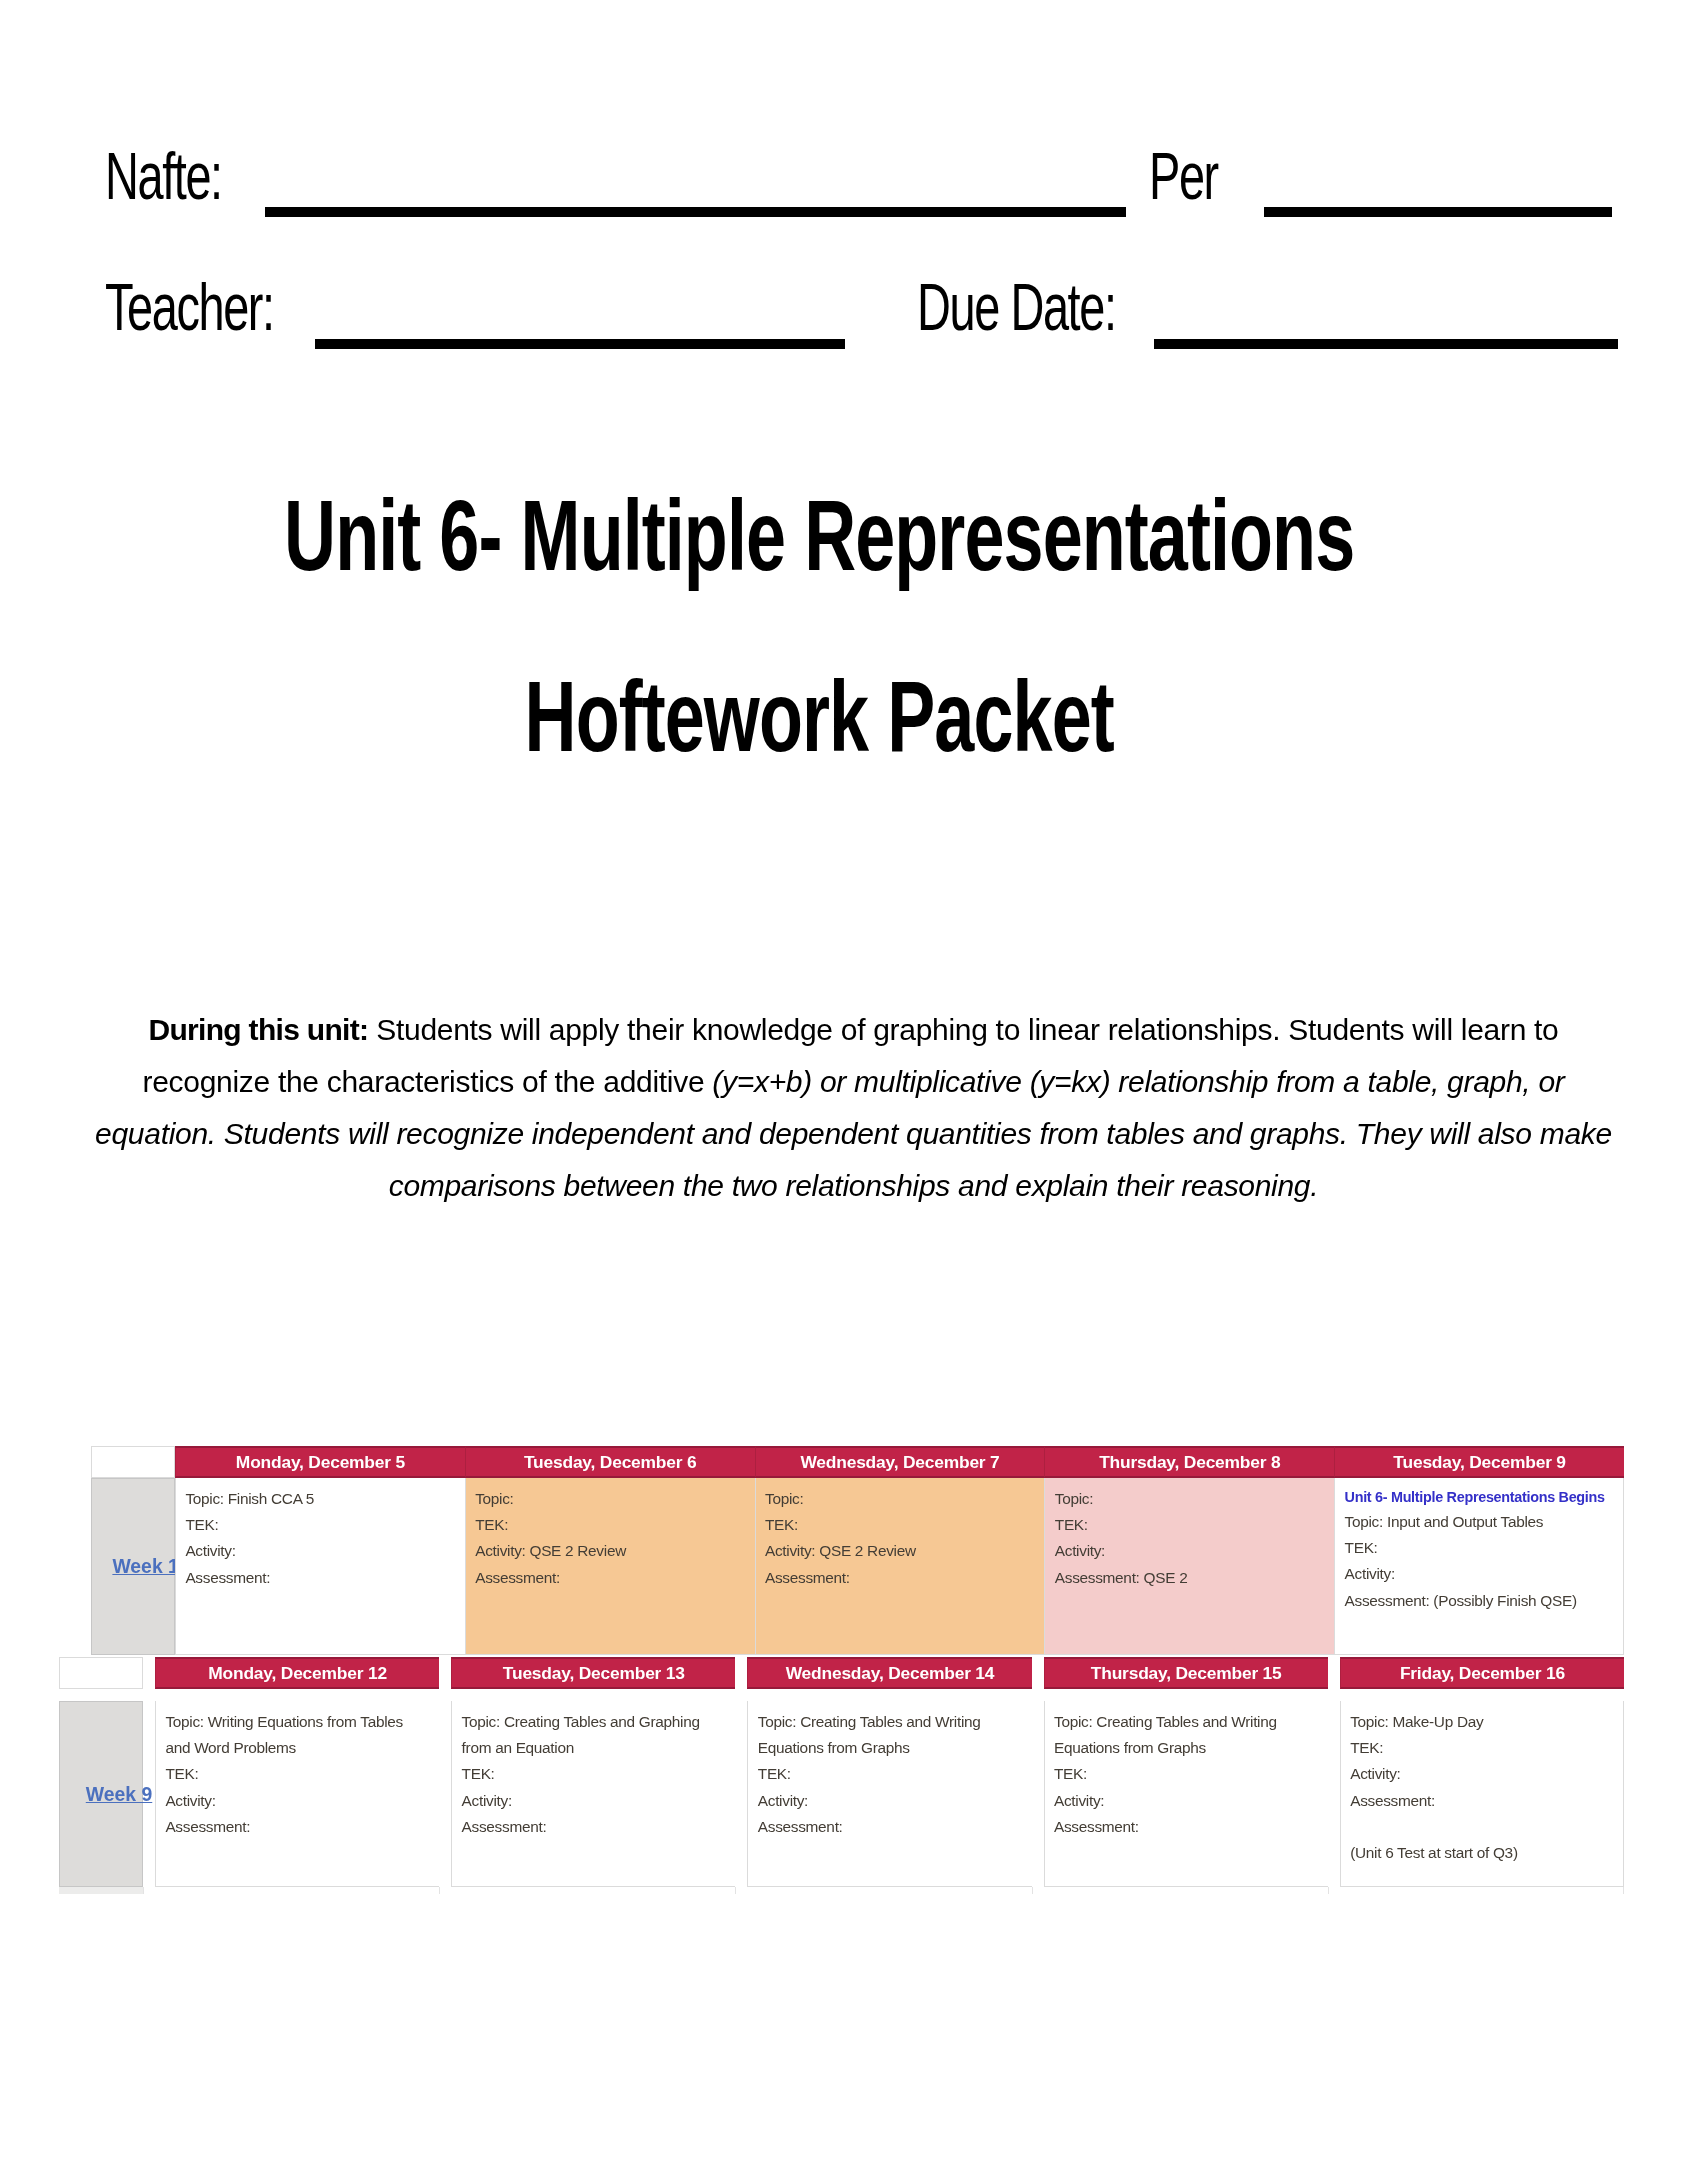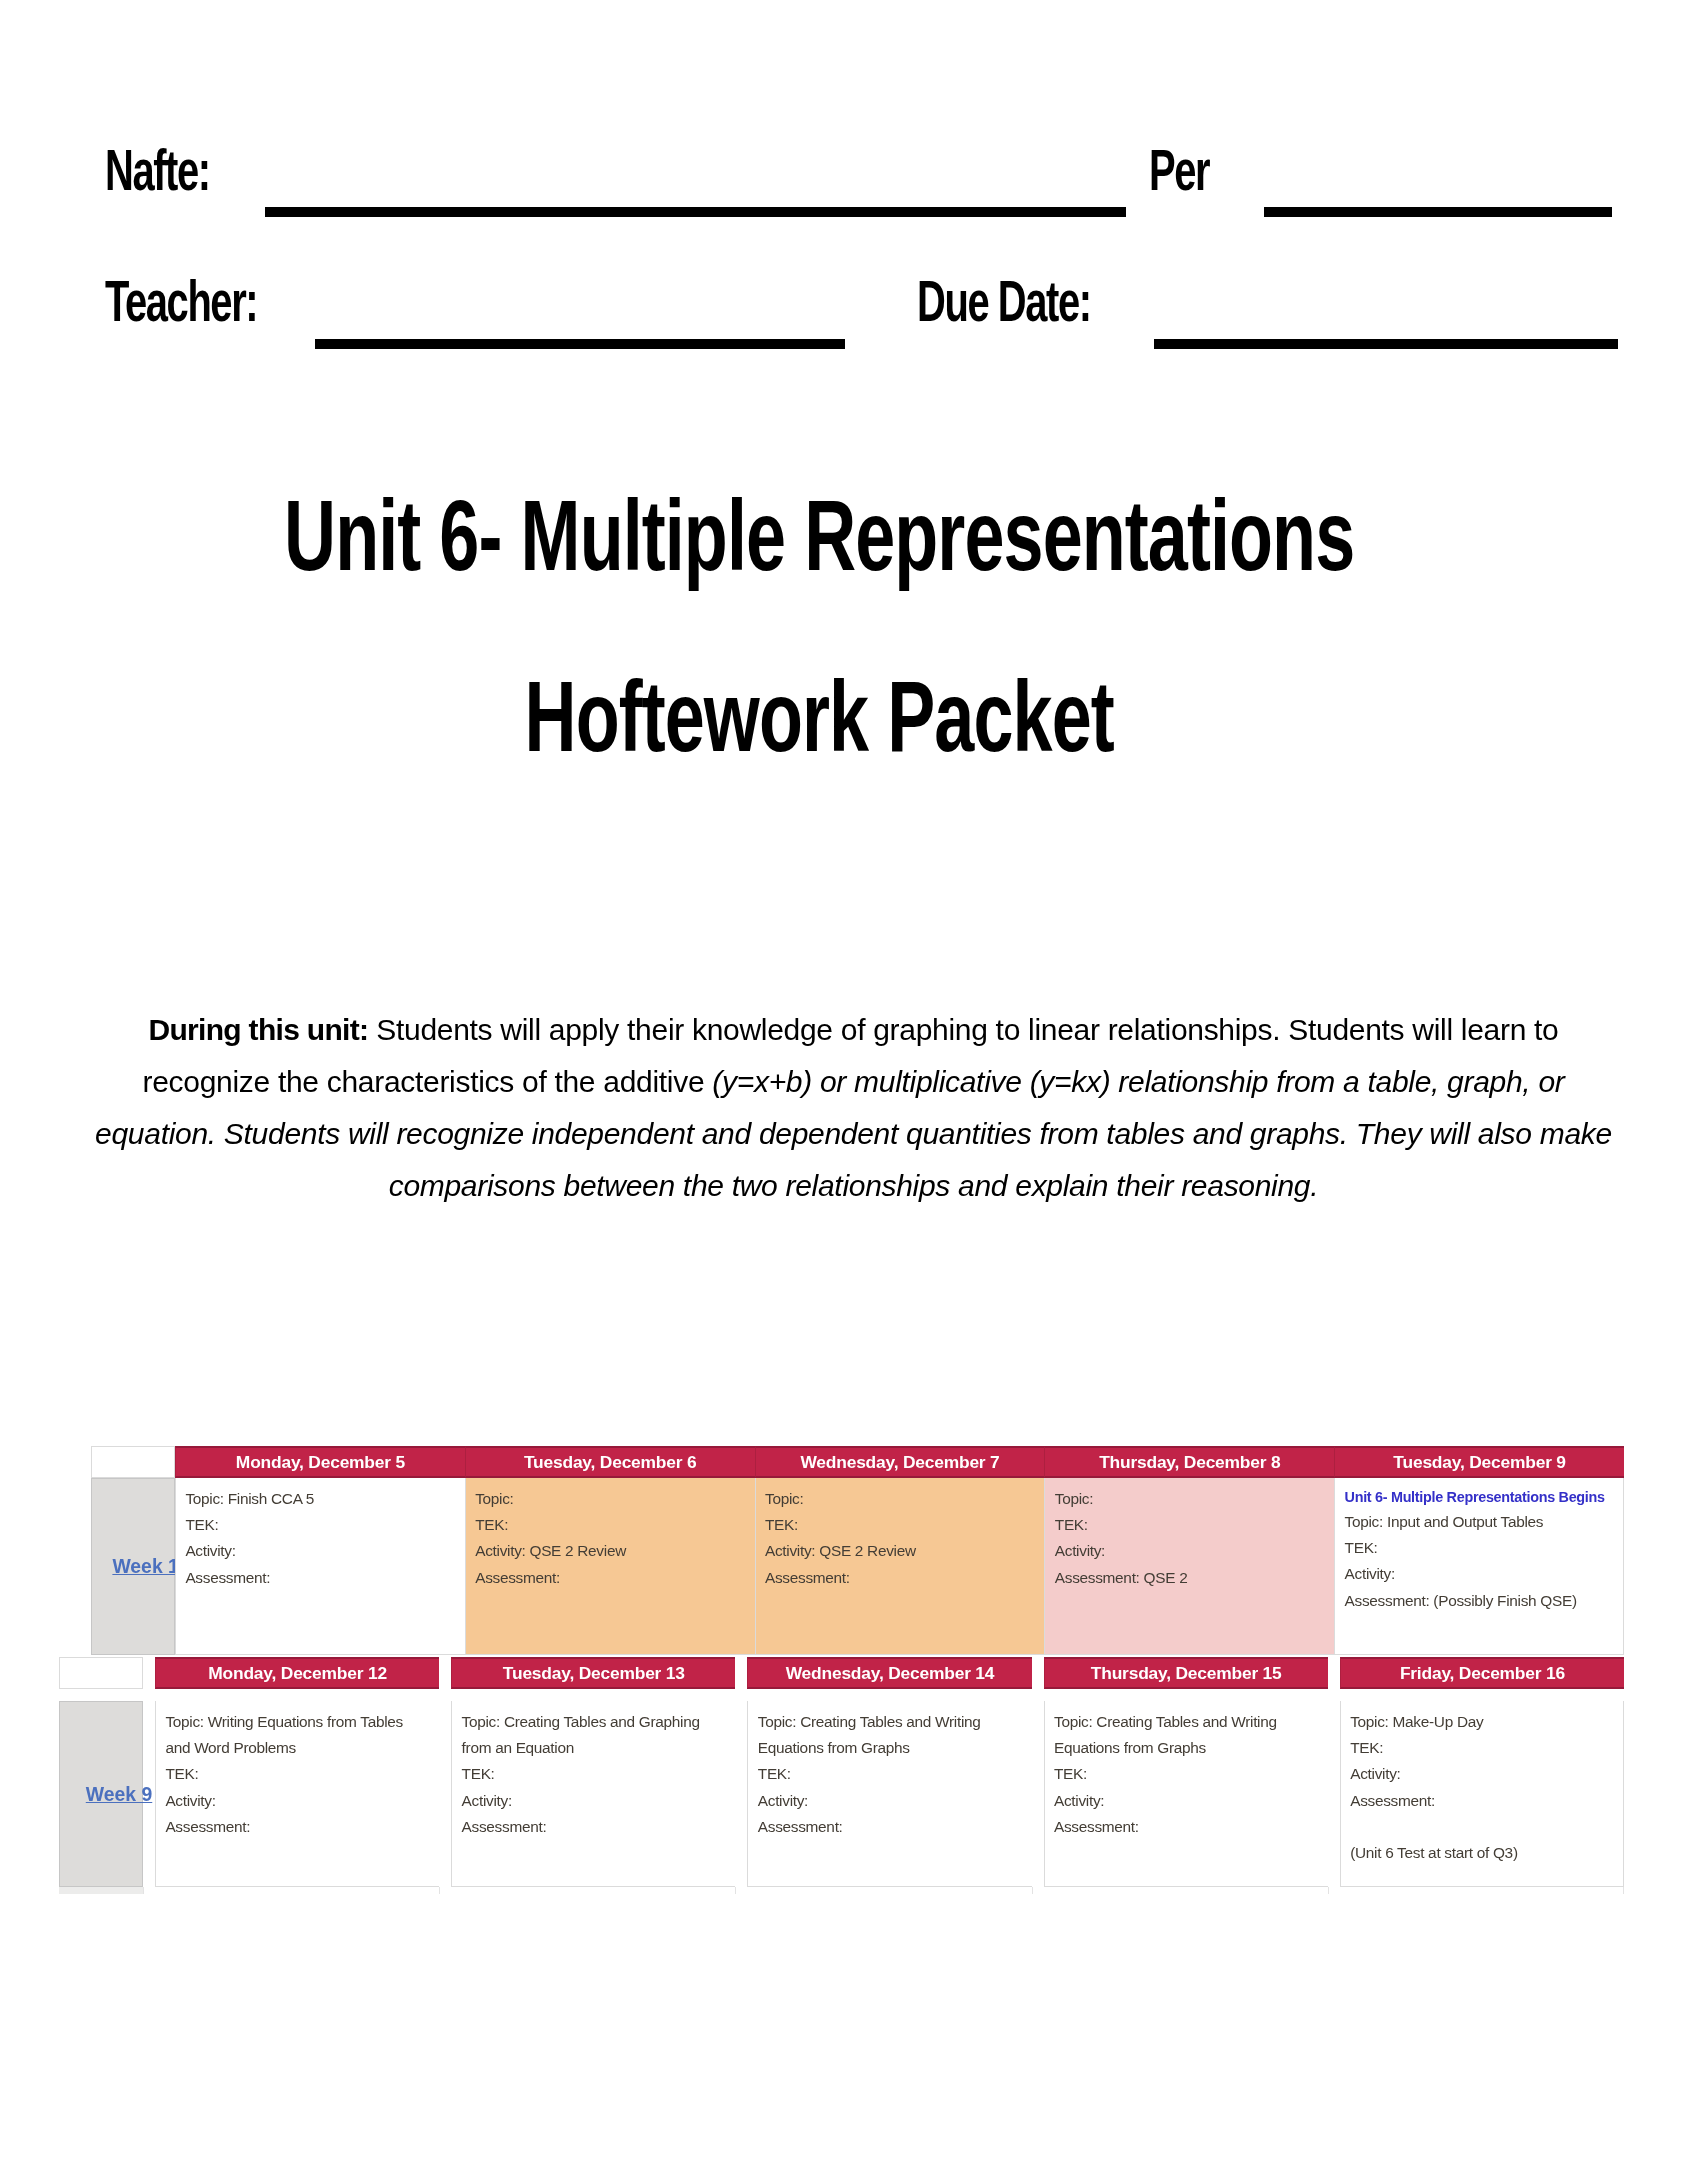--- a/index.html
+++ b/index.html
@@ -2,21 +2,21 @@
 <html style="--header-red: #C12348; --header-red-dark: #97193A; --cell-orange: #F6C894; --cell-pink: #F4CCCB; --cell-gray: #DDDCDA; --week-link-blue: #4B70BE; --unit-begins-blue: #3430C8; --cell-text: #433D35;font-size:10.7px"><head>
 <meta charset="utf-8">
 <style>
   html,body { margin:0; padding:0; background:#888; }
   .page {
     position:relative; width:1707px; height:2183px; background:#FFFFFF;
     font-family:"Liberation Sans", sans-serif; overflow:hidden; margin:0 auto;
   }
   
   .field-label {
-    position:absolute; font-weight:bold; font-size:57px; line-height:1;
+    position:absolute; font-weight:normal; font-size:67px; line-height:1;
     color:#000; white-space:nowrap; letter-spacing:-2px;
   }
   .cond { display:inline-block; transform:scaleX(0.70); transform-origin:left center; }
   .blank-line { position:absolute; height:10px; background:#000; }
   
   .title-line {
     position:absolute; left:0; width:1639px; text-align:center;
     font-weight:bold; font-size:100px; line-height:1; color:#000; white-space:nowrap;
   }
   .cond-c { display:inline-block; transform:scaleX(0.72); transform-origin:center center; letter-spacing:-1.3px; }

